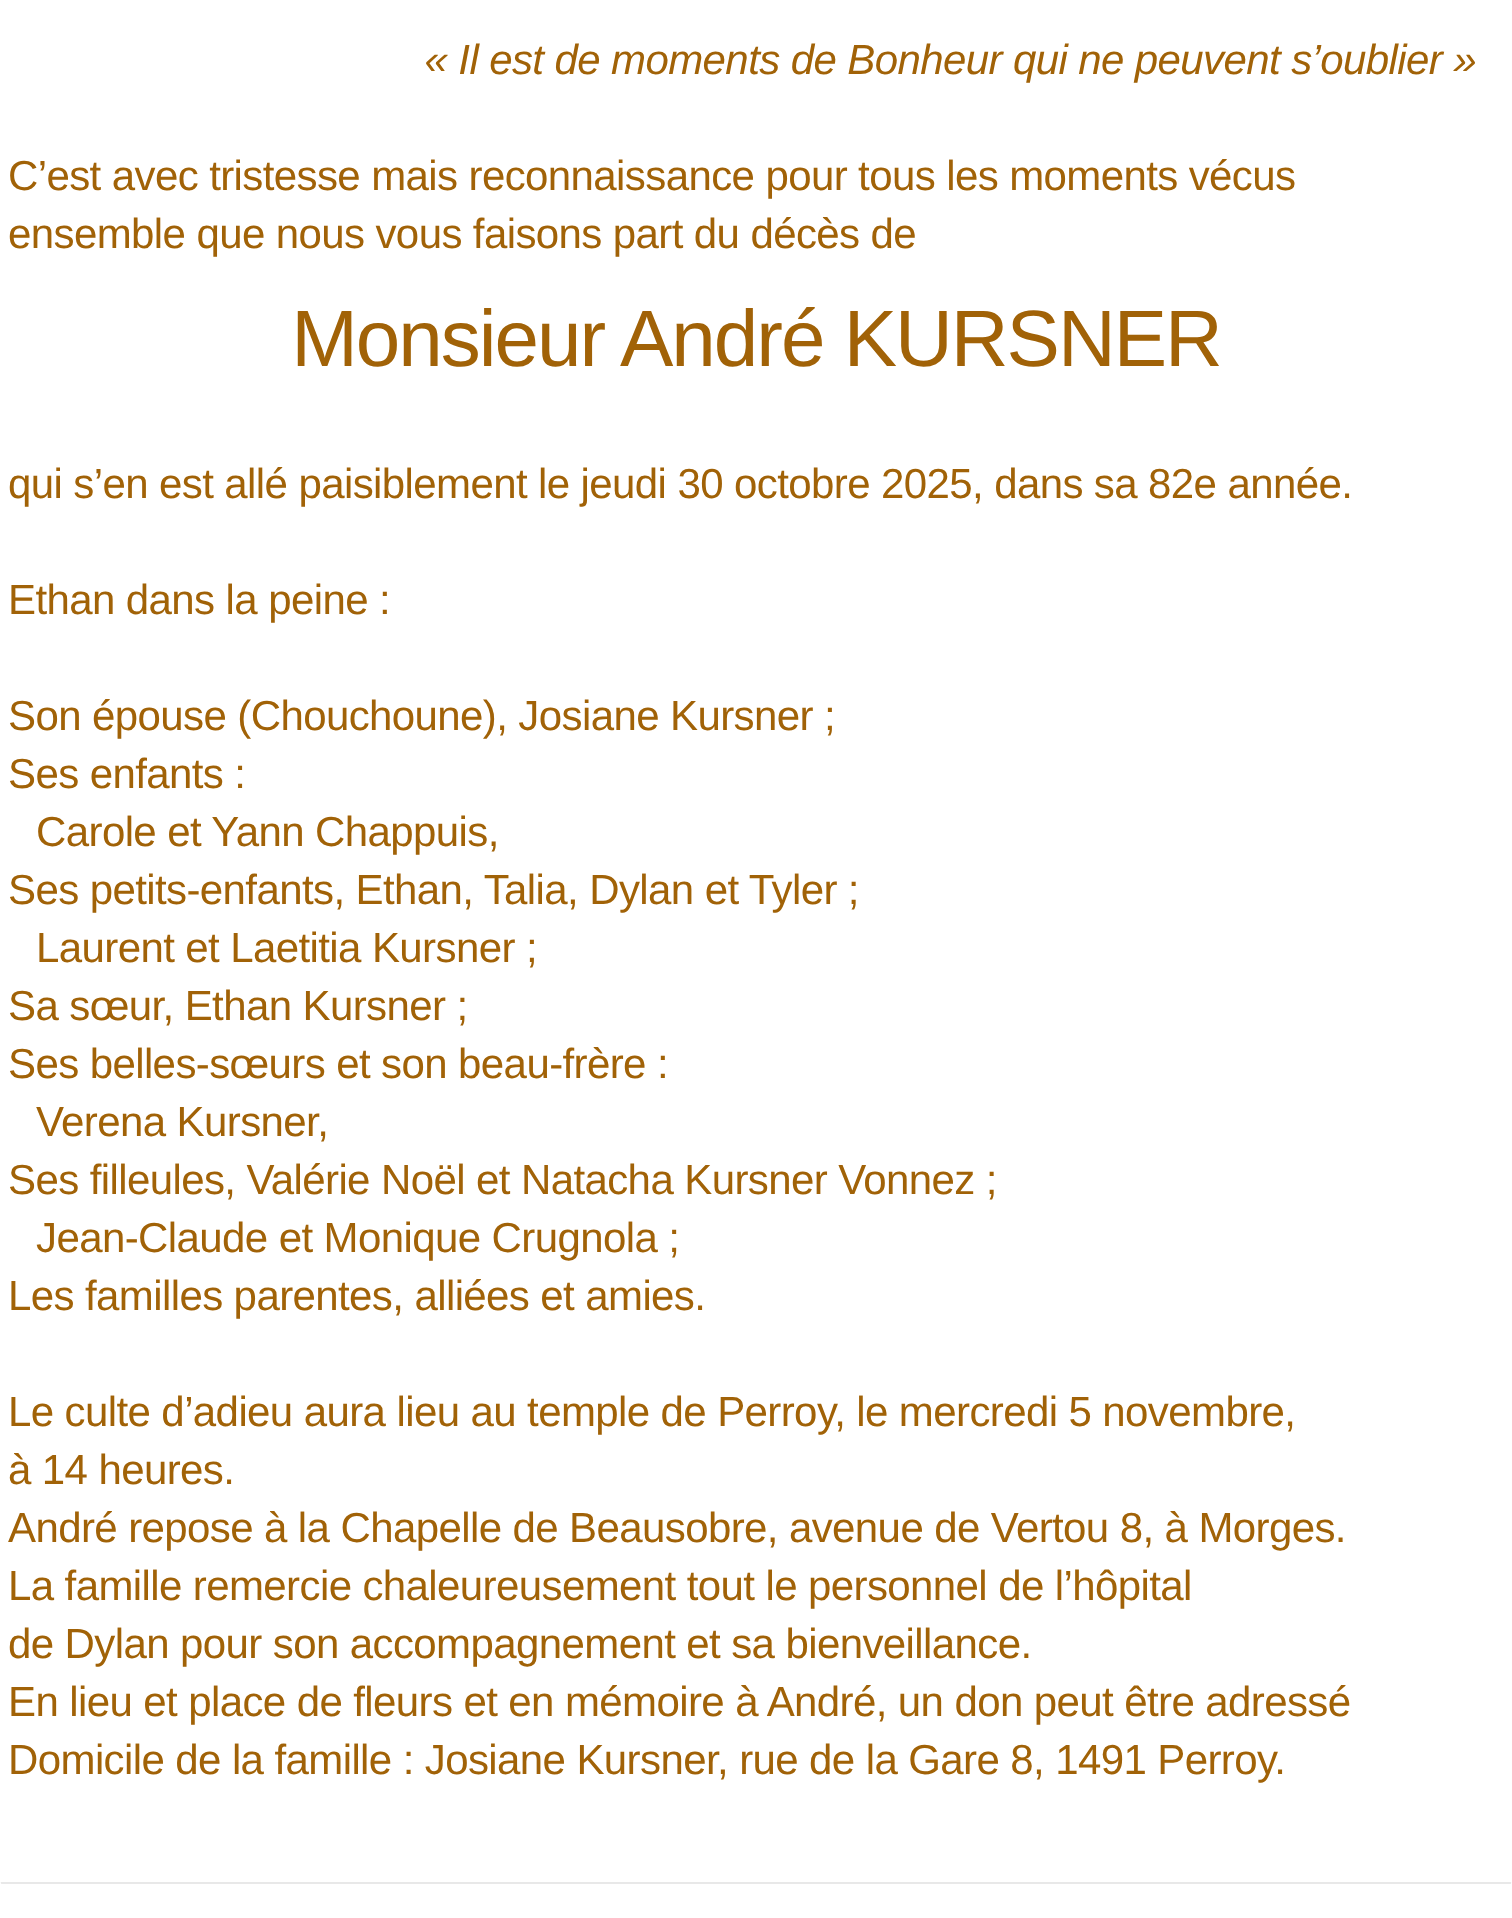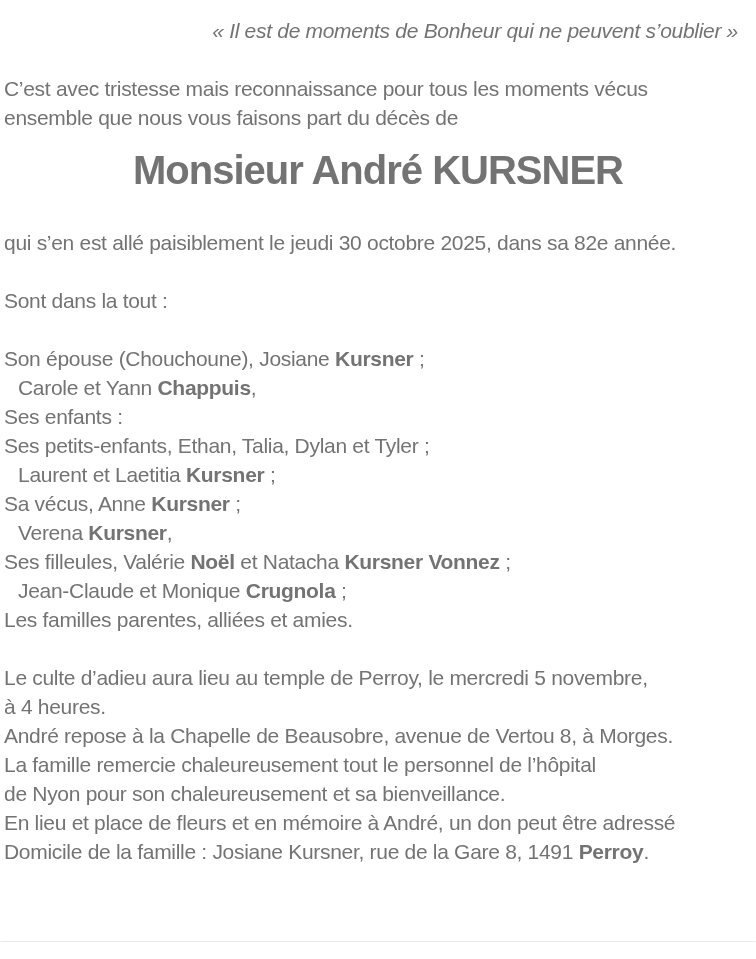--- a/index.html
+++ b/index.html
@@ -16,21 +16,21 @@
   }
   .line {
     font-size: 21px;
     line-height: 29px;
     min-height: 29px;
     letter-spacing: -0.3px;
     padding-left: 4px;
     padding-right: 7px;
     white-space: nowrap;
   }
-  .line .bold { font-weight: 700; }
+  .line .bold { font-weight: 400; }
   .line.indent { padding-left: 18px; }
   .line.quote {
     font-style: italic;
     text-align: right;
     padding-right: 18px;
   }
   .line.title {
     font-weight: 700;
     font-size: 40px;
     line-height: 52px;
@@ -45,44 +45,45 @@
     left: 0;
     top: 941px;
     width: 100%;
     height: 1px;
     opacity: 0.8;
   }
 </style>
 </head>
 <body>
 
-<div class="page" style="background: rgb(255, 255, 255); color: #737373; border-radius: 22px;">
+<div class="page" style="background: rgb(255, 255, 255); color: #a16207; border-radius: 22px;">
   <div>
       <div class="line quote"><span>« Il est de moments de Bonheur qui ne peuvent s’oublier »</span></div>
       <div class="line blank"></div>
       <div class="line body"><span>C’est avec tristesse mais reconnaissance pour tous les moments vécus</span></div>
       <div class="line body"><span>ensemble que nous vous faisons part du décès de</span></div>
       <div class="line title"><span class="bold">Monsieur André KURSNER</span></div>
       <div class="line body"><span>qui s’en est allé paisiblement le jeudi 30 octobre 2025, dans sa 82e année.</span></div>
       <div class="line blank"></div>
-      <div class="line body"><span>Sont dans la tout :</span></div>
+      <div class="line body"><span>Ethan dans la peine :</span></div>
       <div class="line blank"></div>
       <div class="line body"><span>Son épouse (Chouchoune), Josiane </span><span class="bold">Kursner</span><span> ;</span></div>
+      <div class="line body"><span>Ses enfants :</span></div>
       <div class="line body indent"><span>Carole et Yann </span><span class="bold">Chappuis</span><span>,</span></div>
-      <div class="line body"><span>Ses enfants :</span></div>
       <div class="line body"><span>Ses petits-enfants, Ethan, Talia, Dylan et Tyler ;</span></div>
       <div class="line body indent"><span>Laurent et Laetitia </span><span class="bold">Kursner</span><span> ;</span></div>
-      <div class="line body"><span>Sa vécus, Anne </span><span class="bold">Kursner</span><span> ;</span></div>
+      <div class="line body"><span>Sa sœur, Ethan </span><span class="bold">Kursner</span><span> ;</span></div>
+      <div class="line body"><span>Ses belles-sœurs et son beau-frère :</span></div>
       <div class="line body indent"><span>Verena </span><span class="bold">Kursner</span><span>,</span></div>
       <div class="line body"><span>Ses filleules, Valérie </span><span class="bold">Noël</span><span> et Natacha </span><span class="bold">Kursner Vonnez</span><span> ;</span></div>
       <div class="line body indent"><span>Jean-Claude et Monique </span><span class="bold">Crugnola</span><span> ;</span></div>
       <div class="line body"><span>Les familles parentes, alliées et amies.</span></div>
       <div class="line blank"></div>
       <div class="line body"><span>Le culte d’adieu aura lieu au temple de Perroy, le mercredi 5 novembre,</span></div>
-      <div class="line body"><span>à 4 heures.</span></div>
+      <div class="line body"><span>à 14 heures.</span></div>
       <div class="line body"><span>André repose à la Chapelle de Beausobre, avenue de Vertou 8, à Morges.</span></div>
       <div class="line body"><span>La famille remercie chaleureusement tout le personnel de l’hôpital</span></div>
-      <div class="line body"><span>de Nyon pour son chaleureusement et sa bienveillance.</span></div>
+      <div class="line body"><span>de Dylan pour son accompagnement et sa bienveillance.</span></div>
       <div class="line body"><span>En lieu et place de fleurs et en mémoire à André, un don peut être adressé</span></div>
       <div class="line body"><span>Domicile de la famille : Josiane Kursner, rue de la Gare 8, 1491 </span><span class="bold">Perroy</span><span>.</span></div>
     </div>
   <div class="bottom-rule" style="background: rgb(226, 226, 226);"></div>
 </div>
 
 </body></html>

